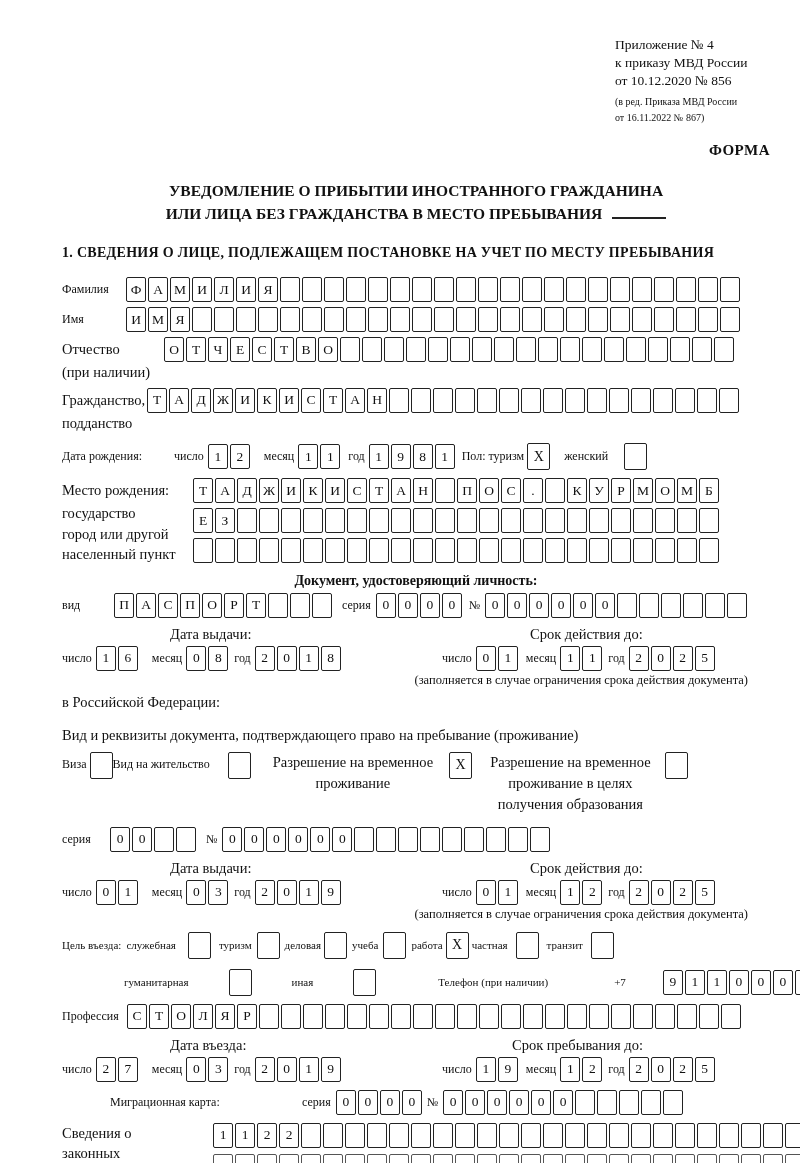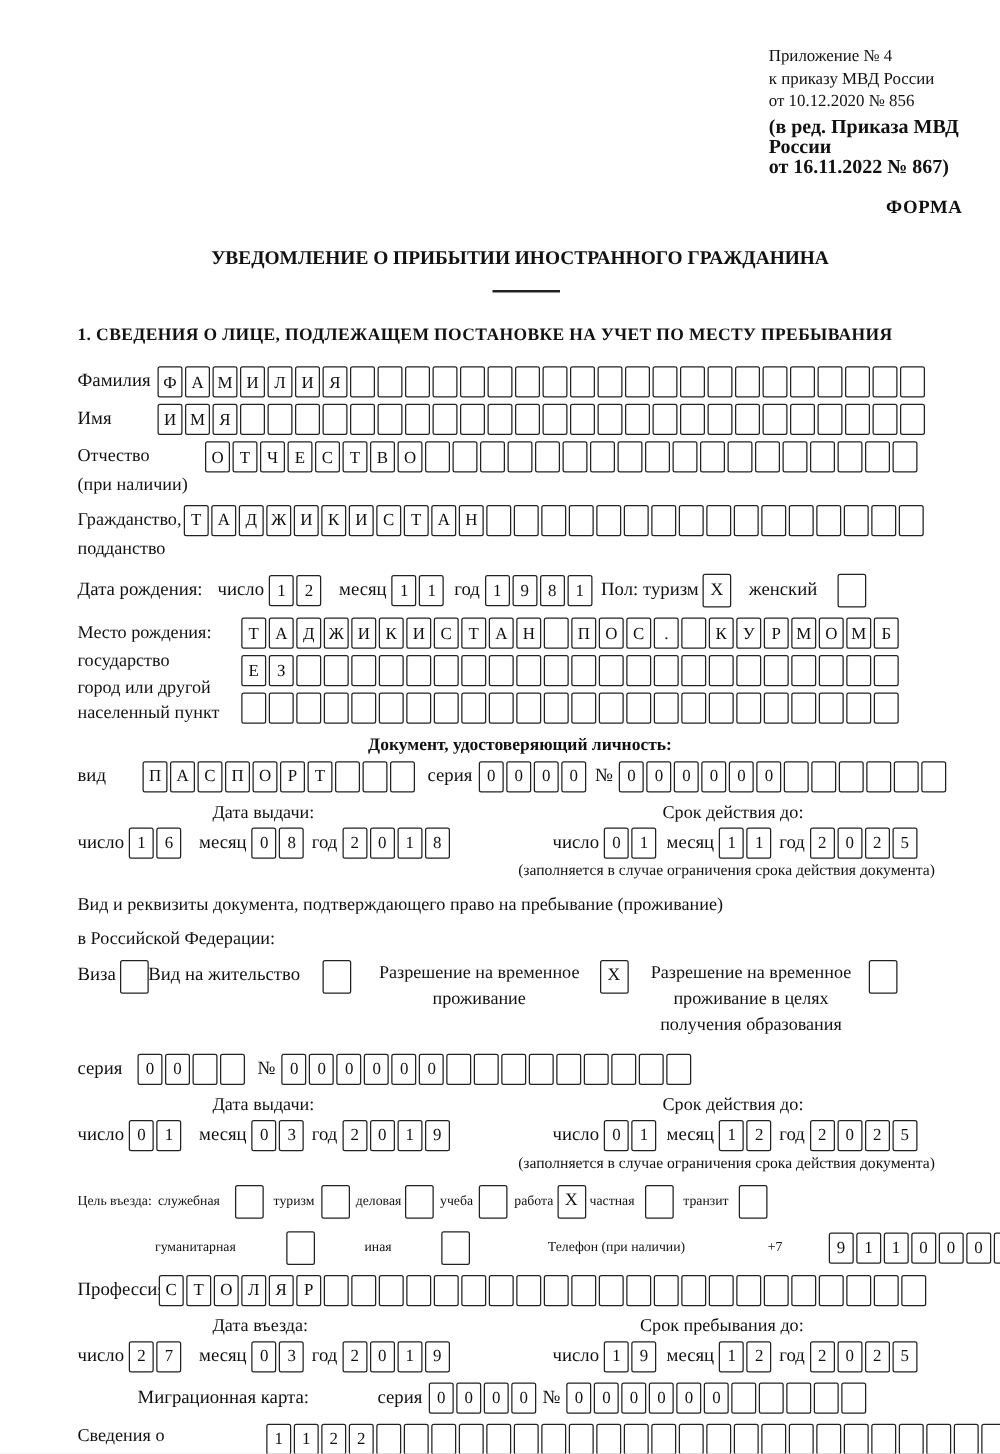--- a/index.html
+++ b/index.html
@@ -3,27 +3,27 @@
 <meta charset="utf-8">
 <style>
   html,body{margin:0;padding:0;background:#e8e8e8;}
   .page{
     width:800px;height:1163px;background:#ffffff;color:#111;
     font-family:"Liberation Serif", serif;
     box-sizing:border-box;padding:36px 30px 20px 62px;
     position:relative;overflow:hidden;margin:0 auto;
   }
   .annex{margin-left:553px;font-size:13.5px;line-height:18px;}
-  .annex-note{margin-left:553px;font-size:16px;line-height:16px;margin-top:4px;font-weight:bold;}
+  .annex-note{margin-left:553px;font-size:10px;line-height:16px;margin-top:4px;}
   .forma{text-align:right;font-weight:bold;font-size:15px;margin-top:16px;letter-spacing:.5px;}
   .title{text-align:center;font-weight:bold;font-size:15.5px;line-height:23px;margin-top:20px;}
   .title .blank-line{display:inline-block;width:54px;border-bottom:2px solid #222;height:12px;margin-left:10px;}
   .sec-head{font-weight:bold;font-size:14px;margin-top:20px;letter-spacing:.3px;}
   .row{display:flex;align-items:flex-start;margin-top:5px;}
-  .lbl{font-size:15px;line-height:25px;white-space:nowrap;}
+  .lbl{font-size:12px;line-height:25px;white-space:nowrap;}
   .lbl-col{flex:none;}
   .lbl-col div{font-size:14.5px;line-height:20.5px;}
   .cells{display:flex;flex-wrap:nowrap;}
   .cell{
     flex:none;display:inline-flex;align-items:center;justify-content:center;
     width:20px;height:25px;box-sizing:border-box;border:1.6px solid #222;
     border-radius:2px;margin-right:2px;font-size:13.5px;background:#fff;
   }
   .chk{
     flex:none;display:inline-flex;align-items:center;justify-content:center;
@@ -63,21 +63,21 @@
   <div class="annex-note">
     <div>(в ред. Приказа МВД России</div>
     <div>от 16.11.2022 № 867)</div>
   </div>
 
   <div class="forma">ФОРМА</div>
 
   <div class="title">
     <div>УВЕДОМЛЕНИЕ О ПРИБЫТИИ ИНОСТРАННОГО ГРАЖДАНИНА</div>
     <div>
-      <span class="blank-line"></span>
+      <span>ИЛИ ЛИЦА БЕЗ ГРАЖДАНСТВА В МЕСТО ПРЕБЫВАНИЯ</span><span class="blank-line"></span>
     </div>
   </div>
 
   <div class="sec-head">1. СВЕДЕНИЯ О ЛИЦЕ, ПОДЛЕЖАЩЕМ ПОСТАНОВКЕ НА УЧЕТ ПО МЕСТУ ПРЕБЫВАНИЯ</div>
 
   <div class="row" style="margin-top:16px;">
     <span class="lbl lbl-col" style="width:64px;">Фамилия</span>
     <span class="cells">
         <span class="cell">Ф</span>
         <span class="cell">А</span>
@@ -420,22 +420,22 @@
             <span class="cell">2</span>
             <span class="cell">0</span>
             <span class="cell">2</span>
             <span class="cell">5</span>
           </span>
       </span>
     </div>
   </div>
   <div class="note note-right">(заполняется в случае ограничения срока действия документа)</div>
 
+  <div class="intro" style="margin-top:2px;">в Российской Федерации:</div>
   <div class="intro">Вид и реквизиты документа, подтверждающего право на пребывание (проживание)</div>
-  <div class="intro" style="margin-top:2px;">в Российской Федерации:</div>
 
   <div class="permit-row">
     <span class="lbl">Виза</span>
     <span class="chk mls"></span>
     <span class="lbl" style="">Вид на жительство</span>
     <span class="chk" style="margin-left:18px;"></span>
     <span class="txt" style="margin-left:22px;">
       <div>Разрешение на временное</div>
       <div>проживание</div>
     </span>

